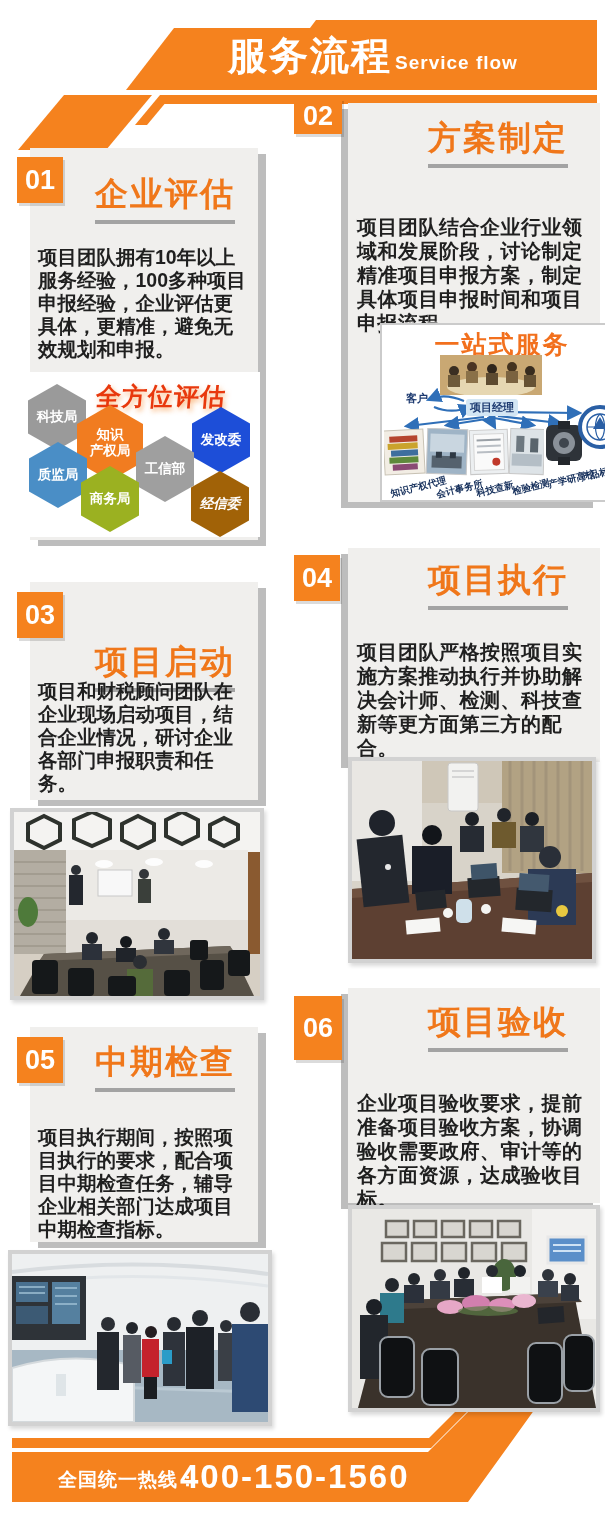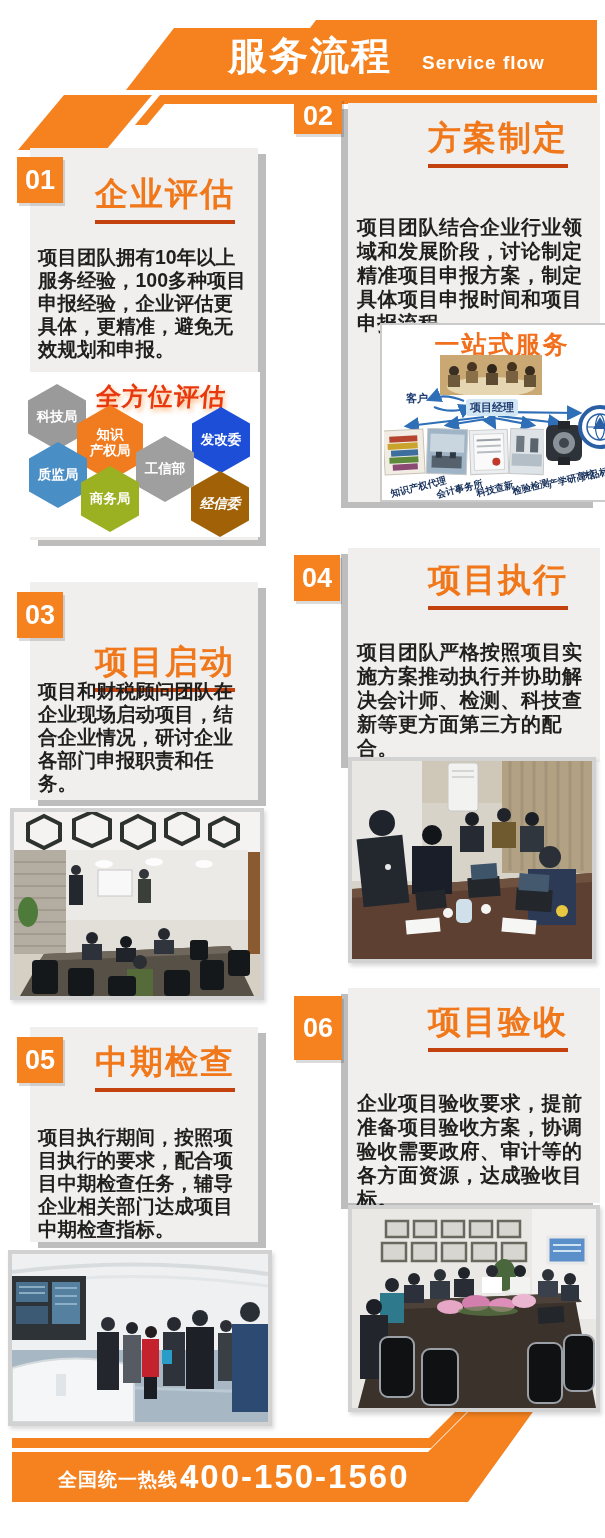--- a/index.html
+++ b/index.html
@@ -7,38 +7,38 @@
     position:relative;width:605px;height:1538px;margin:0;overflow:hidden;
     background:#ffffff;
     font-family:"Liberation Sans","DejaVu Sans",sans-serif;
   }
   .abs{position:absolute;}
   svg{display:block;}
 
   
   .hdr-svg{left:0;top:0;}
   .ftr-svg{left:0;top:1381px;}
-  .hdr-text{left:228px;top:36px;display:flex;align-items:baseline;gap:30px;color:#fff;z-index:2;}
+  .hdr-text{left:228px;top:36px;display:flex;align-items:baseline;gap:3px;color:#fff;z-index:2;}
   .hdr-title{font-size:39px;font-weight:bold;letter-spacing:2px;line-height:1;}
   .hdr-sub{font-size:19px;font-weight:bold;letter-spacing:1px;}
   .ftr-label{left:58px;top:1467px;color:#fff;font-size:19px;font-weight:bold;letter-spacing:1px;z-index:2;}
   .ftr-phone{left:180px;top:1458px;color:#fff;font-size:33px;font-weight:bold;letter-spacing:2px;z-index:2;}
 
   
   .panel{background:#f0efed;}
   .panel.left{box-shadow:8px 6px 0 #bdbdbd;}
   .panel.right{box-shadow:-7px 6px 0 #bdbdbd;}
   .badge{
     width:46px;height:46px;background:#f5821e;color:#fff;
     display:flex;align-items:center;justify-content:center;
     font-size:27px;font-weight:bold;z-index:3;box-shadow:2px 3px 0 rgba(0,0,0,.14);
   }
   .sec-title{
     color:#f0771a;font-size:33px;font-weight:bold;letter-spacing:2px;line-height:1.1;
-    border-bottom:4px solid #c2410c;padding-bottom:8px;display:inline-block;z-index:2;
+    border-bottom:4px solid #a3a3a3;padding-bottom:8px;display:inline-block;z-index:2;
   }
   .sec-body{
     color:#1f1f1f;font-weight:bold;word-break:break-all;text-align:left;z-index:2;
   }
   .sec-body.left{font-size:19.5px;line-height:23px;width:212px;}
   .sec-body.right{font-size:20px;line-height:24px;width:236px;letter-spacing:.5px;}
 
   
   .photo{border:4px solid #d2d2d2;background:#e8e8e8;z-index:2;box-shadow:2px 3px 4px rgba(0,0,0,.15);}
 

